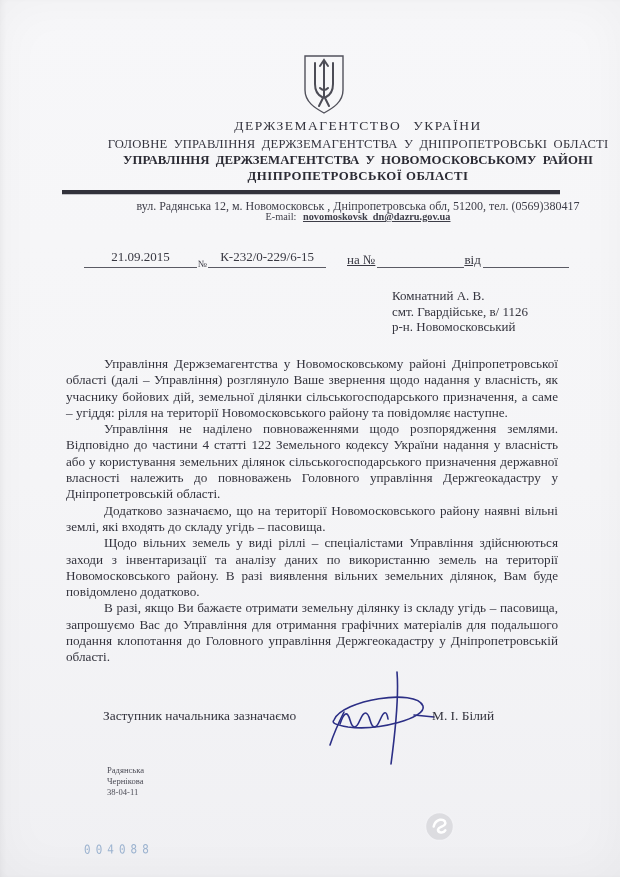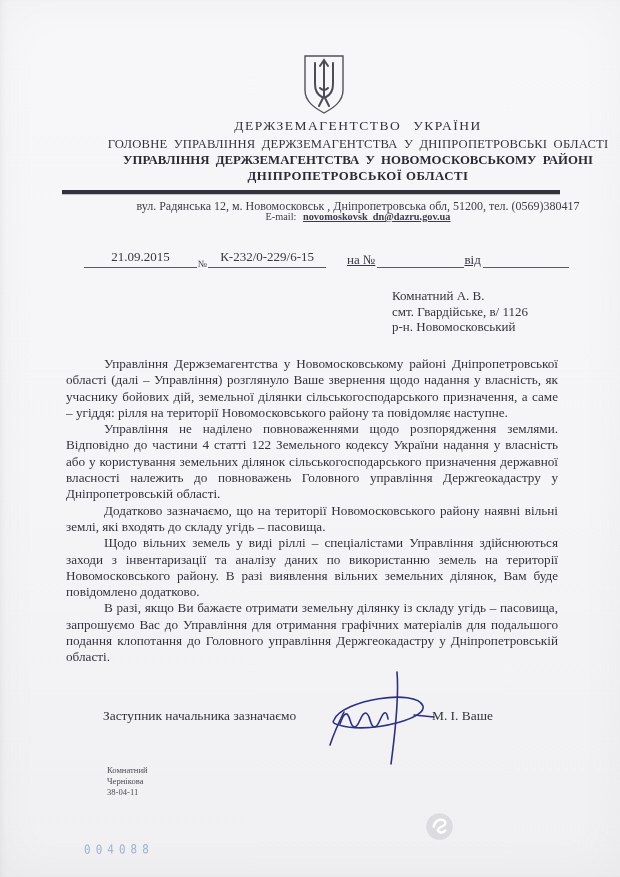--- a/index.html
+++ b/index.html
@@ -101,24 +101,24 @@
   <svg class="abs sig-ink" viewBox="0 0 130 112">
     <g fill="none" stroke="#2c2f86" stroke-width="1.6" stroke-linecap="round">
       <path d="M77,4 C79,28 75,66 71,96"></path>
       <path d="M14,52 C22,32 96,20 103,38 C107,50 58,63 28,59 C16,57 11,55 14,52 Z"></path>
       <path d="M24,44 C18,56 13,68 10,77"></path>
       <path d="M20,56 Q26,38 30,52 T40,52 T50,52 T60,52 T68,51"></path>
       <path d="M94,47 L114,49"></path>
     </g>
   </svg>
 
-  <div class="abs sig-name">М. І. Ваше</div>
+  <div class="abs sig-name">М. І. Білий</div>
 
   <div class="abs exec">
-    <div>Комнатний</div>
+    <div>Радянська</div>
     <div>Чернікова</div>
     <div>38-04-11</div>
   </div>
 
   <div class="abs stamp">004088</div>
 
   <div class="abs watermark">
     <svg class="wm-icon" viewBox="0 0 32 32">
       <circle cx="16" cy="16" r="14.5" fill="#dcdce0" stroke="#f2f2f5" stroke-width="1.6"></circle>
       <path d="M10,16 C12,8 21,7 22,12 C23,16 15,16 14.5,19 C14,22.5 20,23.5 22,20" fill="none" stroke="#ffffff" stroke-width="2.6" stroke-linecap="round"></path>

